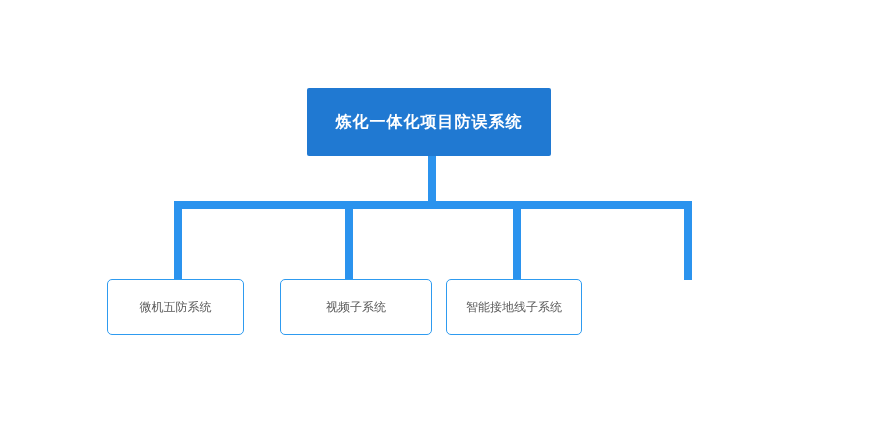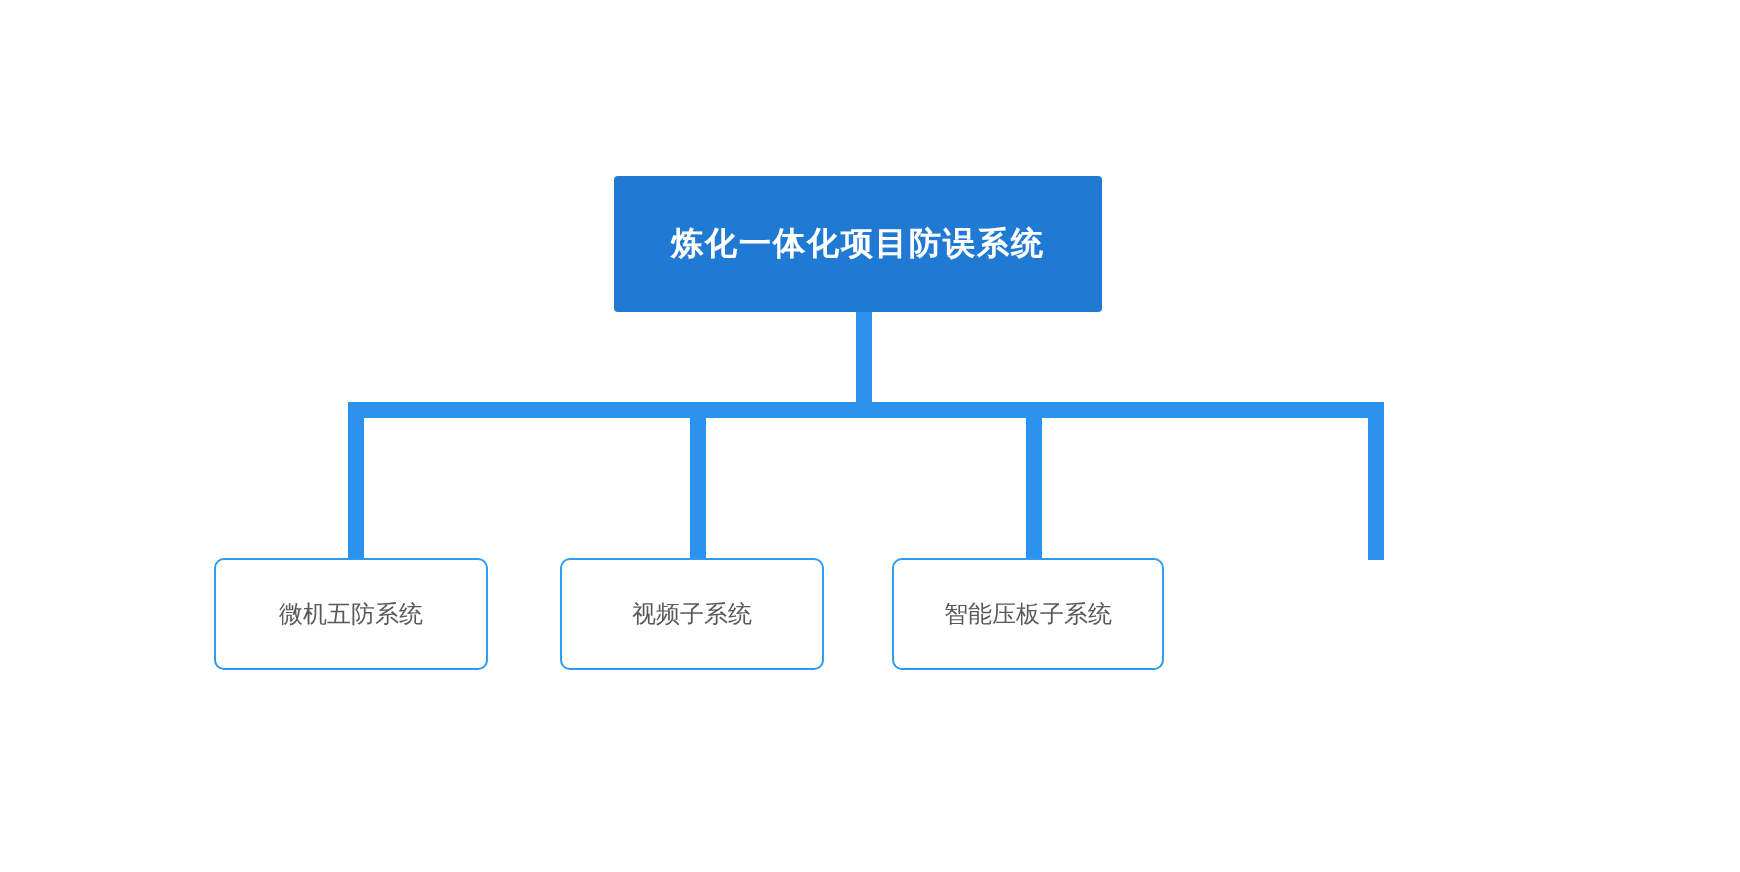--- a/index.html
+++ b/index.html
@@ -33,21 +33,21 @@
   }
   .node-child{
     top:271px;height:56px;
     background:#ffffff;
     border:1.5px solid var(--child-border);
     border-radius:5px;
     color:var(--child-text);
     font-size:12px;
   }
   .node-child.c1{left:99px;width:137px;font-family:Liberation Serif, serif;}
-  .node-child.c2{left:272px;width:132px;}
+  .node-child.c2{left:272px;width:152px;}
   .node-child.c3{left:438px;width:136px;}
   .node-child.c4{left:611px;width:131px;}
   .connector{
     position:absolute;
     background:var(--line-color);
   }
   .conn-stem {left:420px;top:148px;width:2px;height:46px;}
   .conn-hbar {left:166px;top:193px;width:512px;height:2px;}
   .conn-drop {top:193px;width:2px;height:79px;}
   .conn-drop.d1{left:166px;}
@@ -73,17 +73,17 @@
 
   <div class="node node-child c1">
     <span>微机五防系统</span>
   </div>
 
   <div class="node node-child c2">
     <span>视频子系统</span>
   </div>
 
   <div class="node node-child c3">
-    <span>智能压板子系统</span>
+    <span>智能接地线子系统</span>
   </div>
 
 
 </div>
 
 </body></html>

